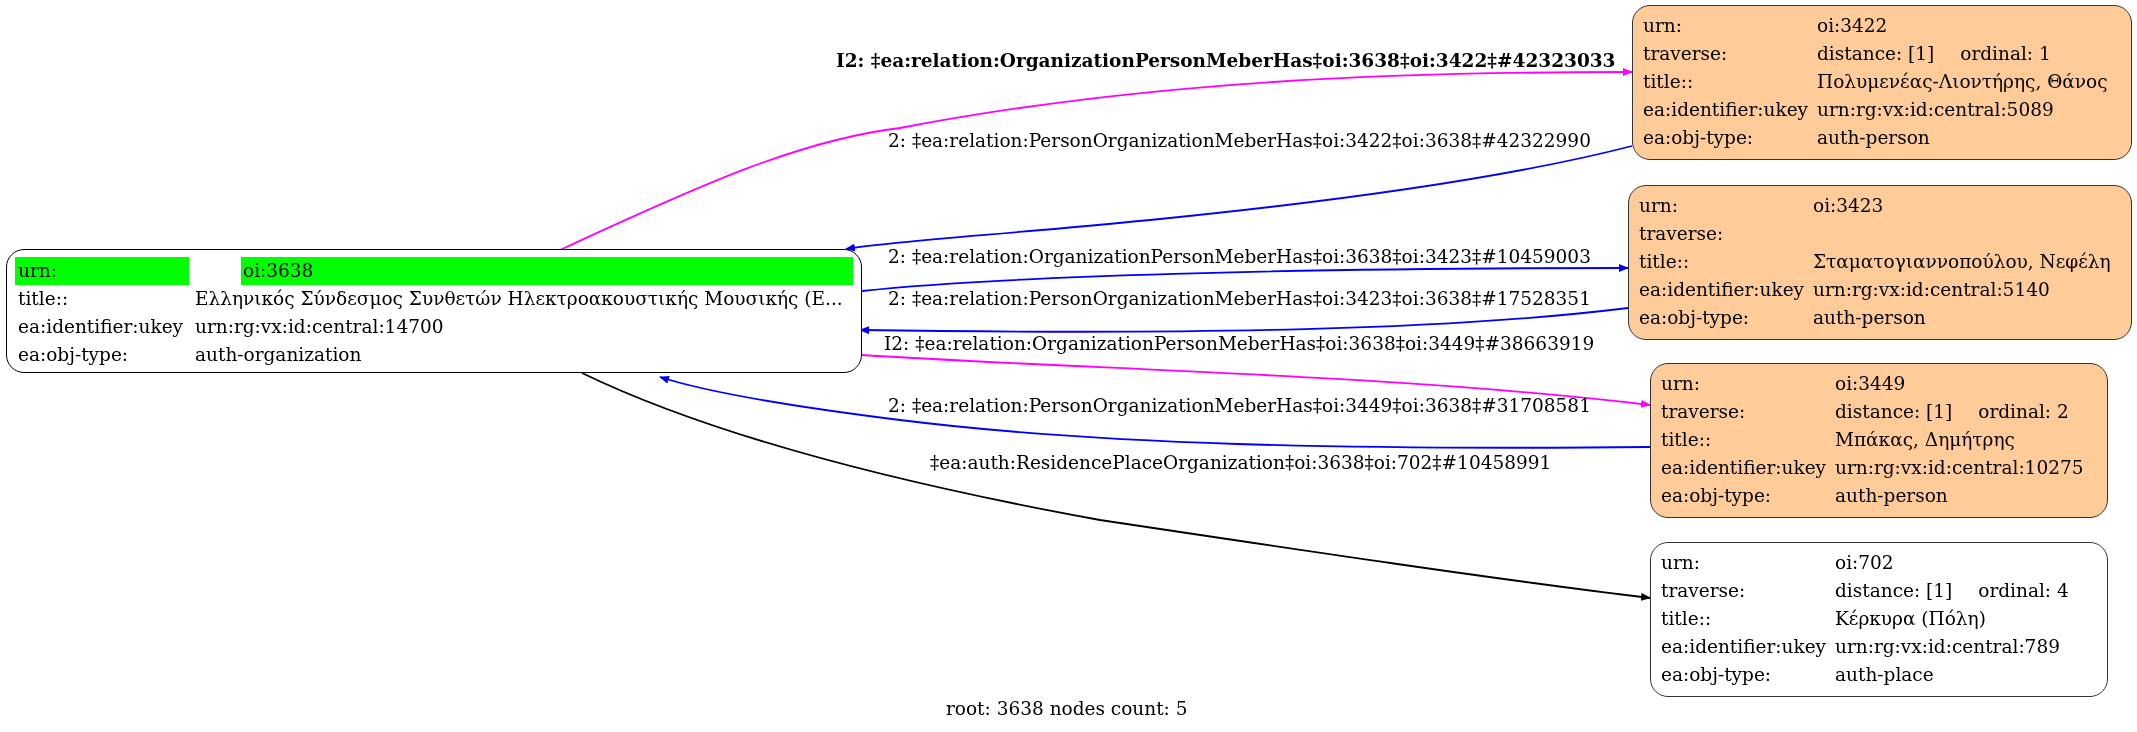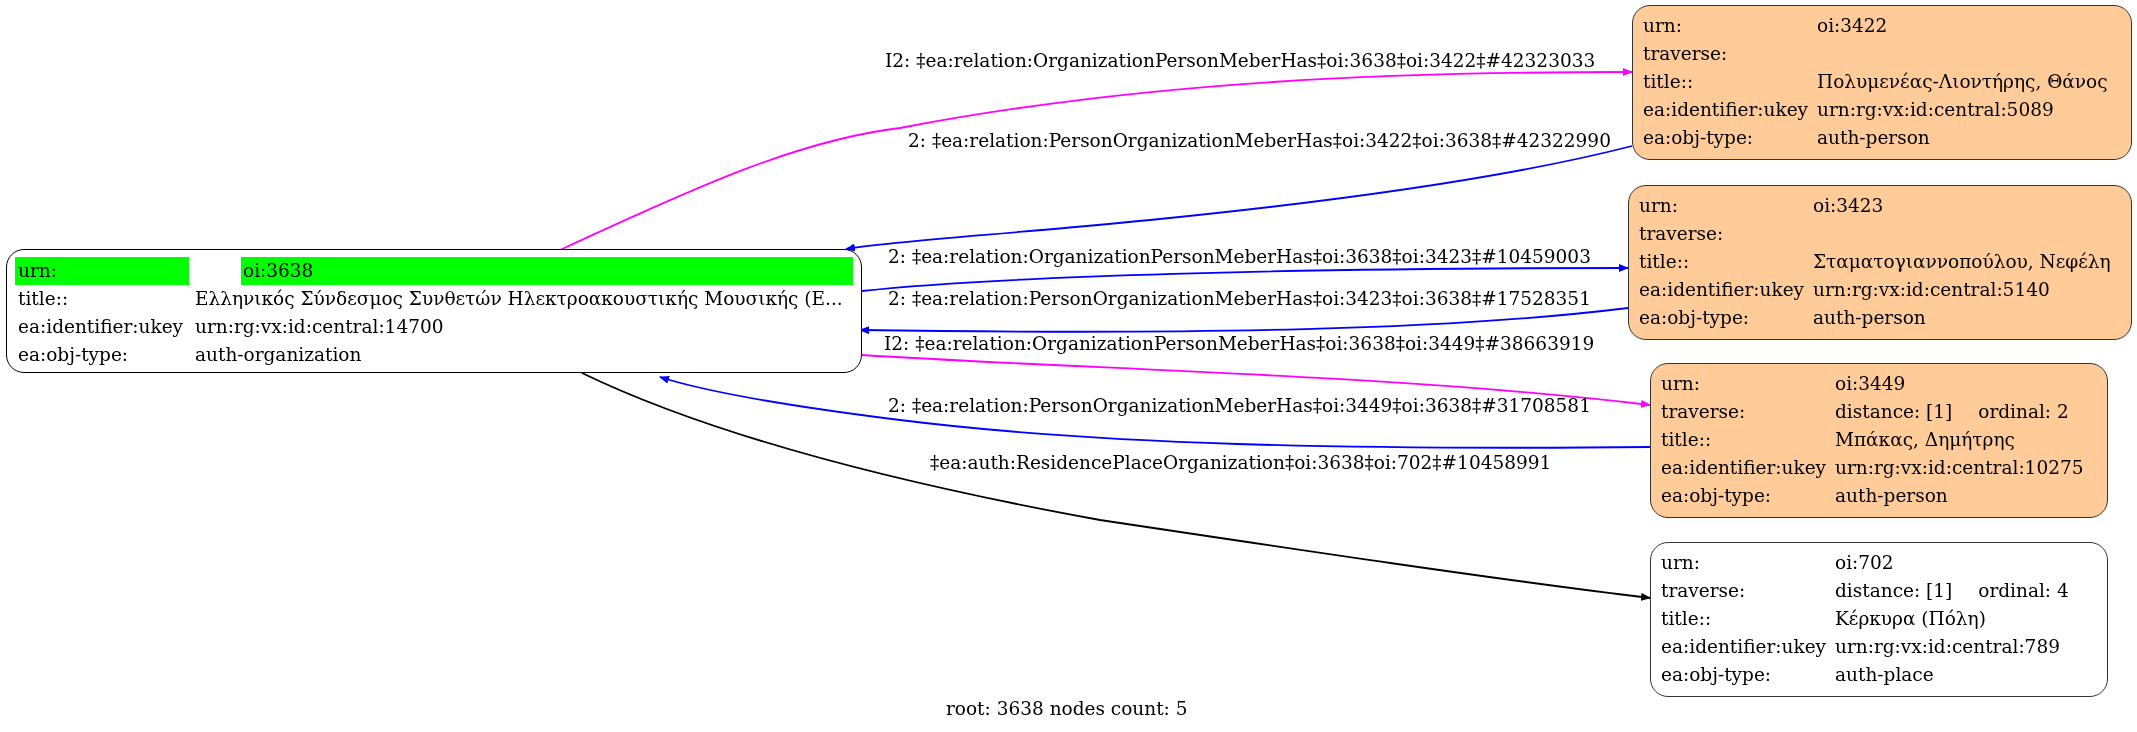--- a/index.html
+++ b/index.html
@@ -48,22 +48,22 @@
 
   <path d="M1628,308 C1450,330 1200,335 860,330" stroke="#0000ff" stroke-width="1.8" fill="none" marker-end="url(#ah-blue)"></path>
 
   <path d="M862,355 C1100,370 1400,375 1650,405" stroke="#ff00ff" stroke-width="1.8" fill="none" marker-end="url(#ah-magenta)"></path>
 
   <path d="M1650,447 C1350,450 1100,445 900,420 C780,405 700,390 660,377" stroke="#0000ff" stroke-width="1.8" fill="none" marker-end="url(#ah-blue)"></path>
 
   <path d="M582,373 C700,430 880,480 1100,520 C1300,550 1500,580 1650,598" stroke="#000000" stroke-width="1.8" fill="none" marker-end="url(#ah-black)"></path>
 </svg>
 
-<div class="elabel" style="left:885px; top:50px;">I2: ‡ea:relation:OrganizationPersonMeberHas‡oi:3638‡oi:3422‡#42323033</div>
-<div class="elabel" style="left:888px; top:130px;margin-left:20px;">2: ‡ea:relation:PersonOrganizationMeberHas‡oi:3422‡oi:3638‡#42322990</div>
+<div class="elabel" style="left:836px; top:50px;font-weight:bold;">I2: ‡ea:relation:OrganizationPersonMeberHas‡oi:3638‡oi:3422‡#42323033</div>
+<div class="elabel" style="left:888px; top:130px;">2: ‡ea:relation:PersonOrganizationMeberHas‡oi:3422‡oi:3638‡#42322990</div>
 <div class="elabel" style="left:888px; top:246px;">2: ‡ea:relation:OrganizationPersonMeberHas‡oi:3638‡oi:3423‡#10459003</div>
 <div class="elabel" style="left:888px; top:288px;">2: ‡ea:relation:PersonOrganizationMeberHas‡oi:3423‡oi:3638‡#17528351</div>
 <div class="elabel" style="left:884px; top:333px;">I2: ‡ea:relation:OrganizationPersonMeberHas‡oi:3638‡oi:3449‡#38663919</div>
 <div class="elabel" style="left:888px; top:395px;">2: ‡ea:relation:PersonOrganizationMeberHas‡oi:3449‡oi:3638‡#31708581</div>
 <div class="elabel" style="left:930px; top:452px;text-align:right;">‡ea:auth:ResidencePlaceOrganization‡oi:3638‡oi:702‡#10458991</div>
 
 <div class="node root" style="left:6px; top:249px; width:856px; height:124px; padding:7px 8px;">
   <div class="row hl">
     <span class="key">urn:</span>
     <span class="val">oi:3638</span>
@@ -82,20 +82,21 @@
   </div>
 </div>
 
 <div class="node person" style="left:1632px; top:5px; width:500px; height:155px;">
   <div class="row">
     <span class="key">urn:</span>
     <span class="val">oi:3422</span>
   </div>
   <div class="row">
     <span class="key">traverse:</span>
+    <span class="val"><span>distance: [1]</span><span class="ordinal">ordinal: 1</span></span>
   </div>
   <div class="row">
     <span class="key">title::</span>
     <span class="val">Πολυμενέας-Λιοντήρης, Θάνος</span>
   </div>
   <div class="row">
     <span class="key">ea:identifier:ukey</span>
     <span class="val">urn:rg:vx:id:central:5089</span>
   </div>
   <div class="row">

